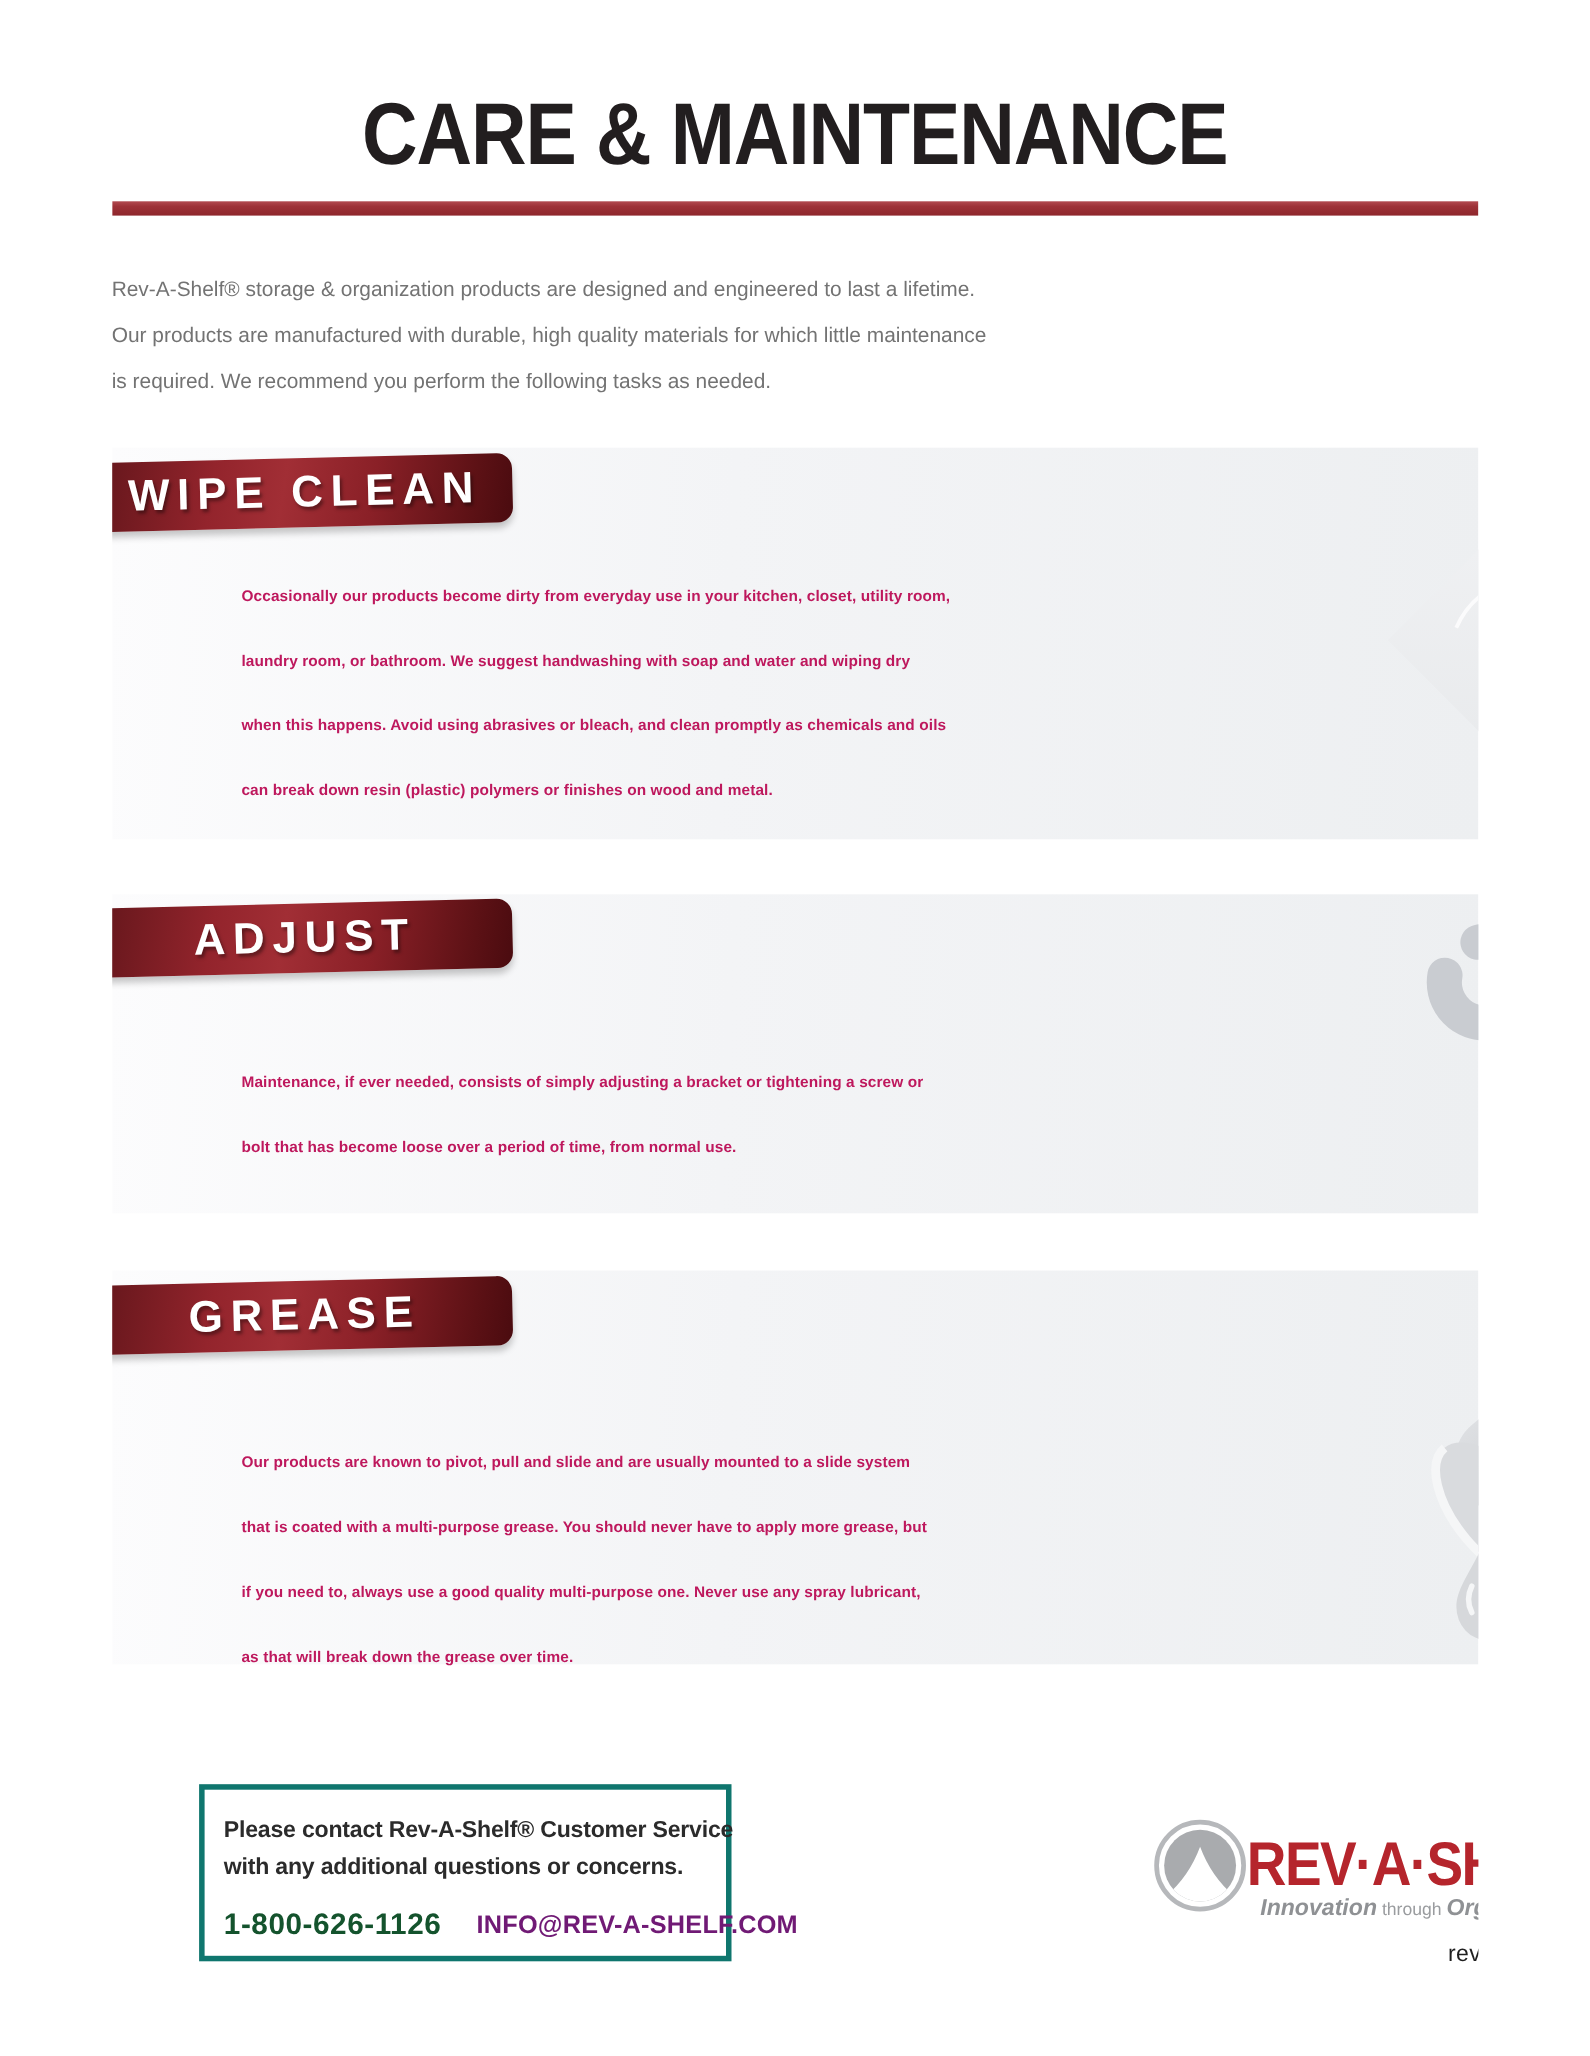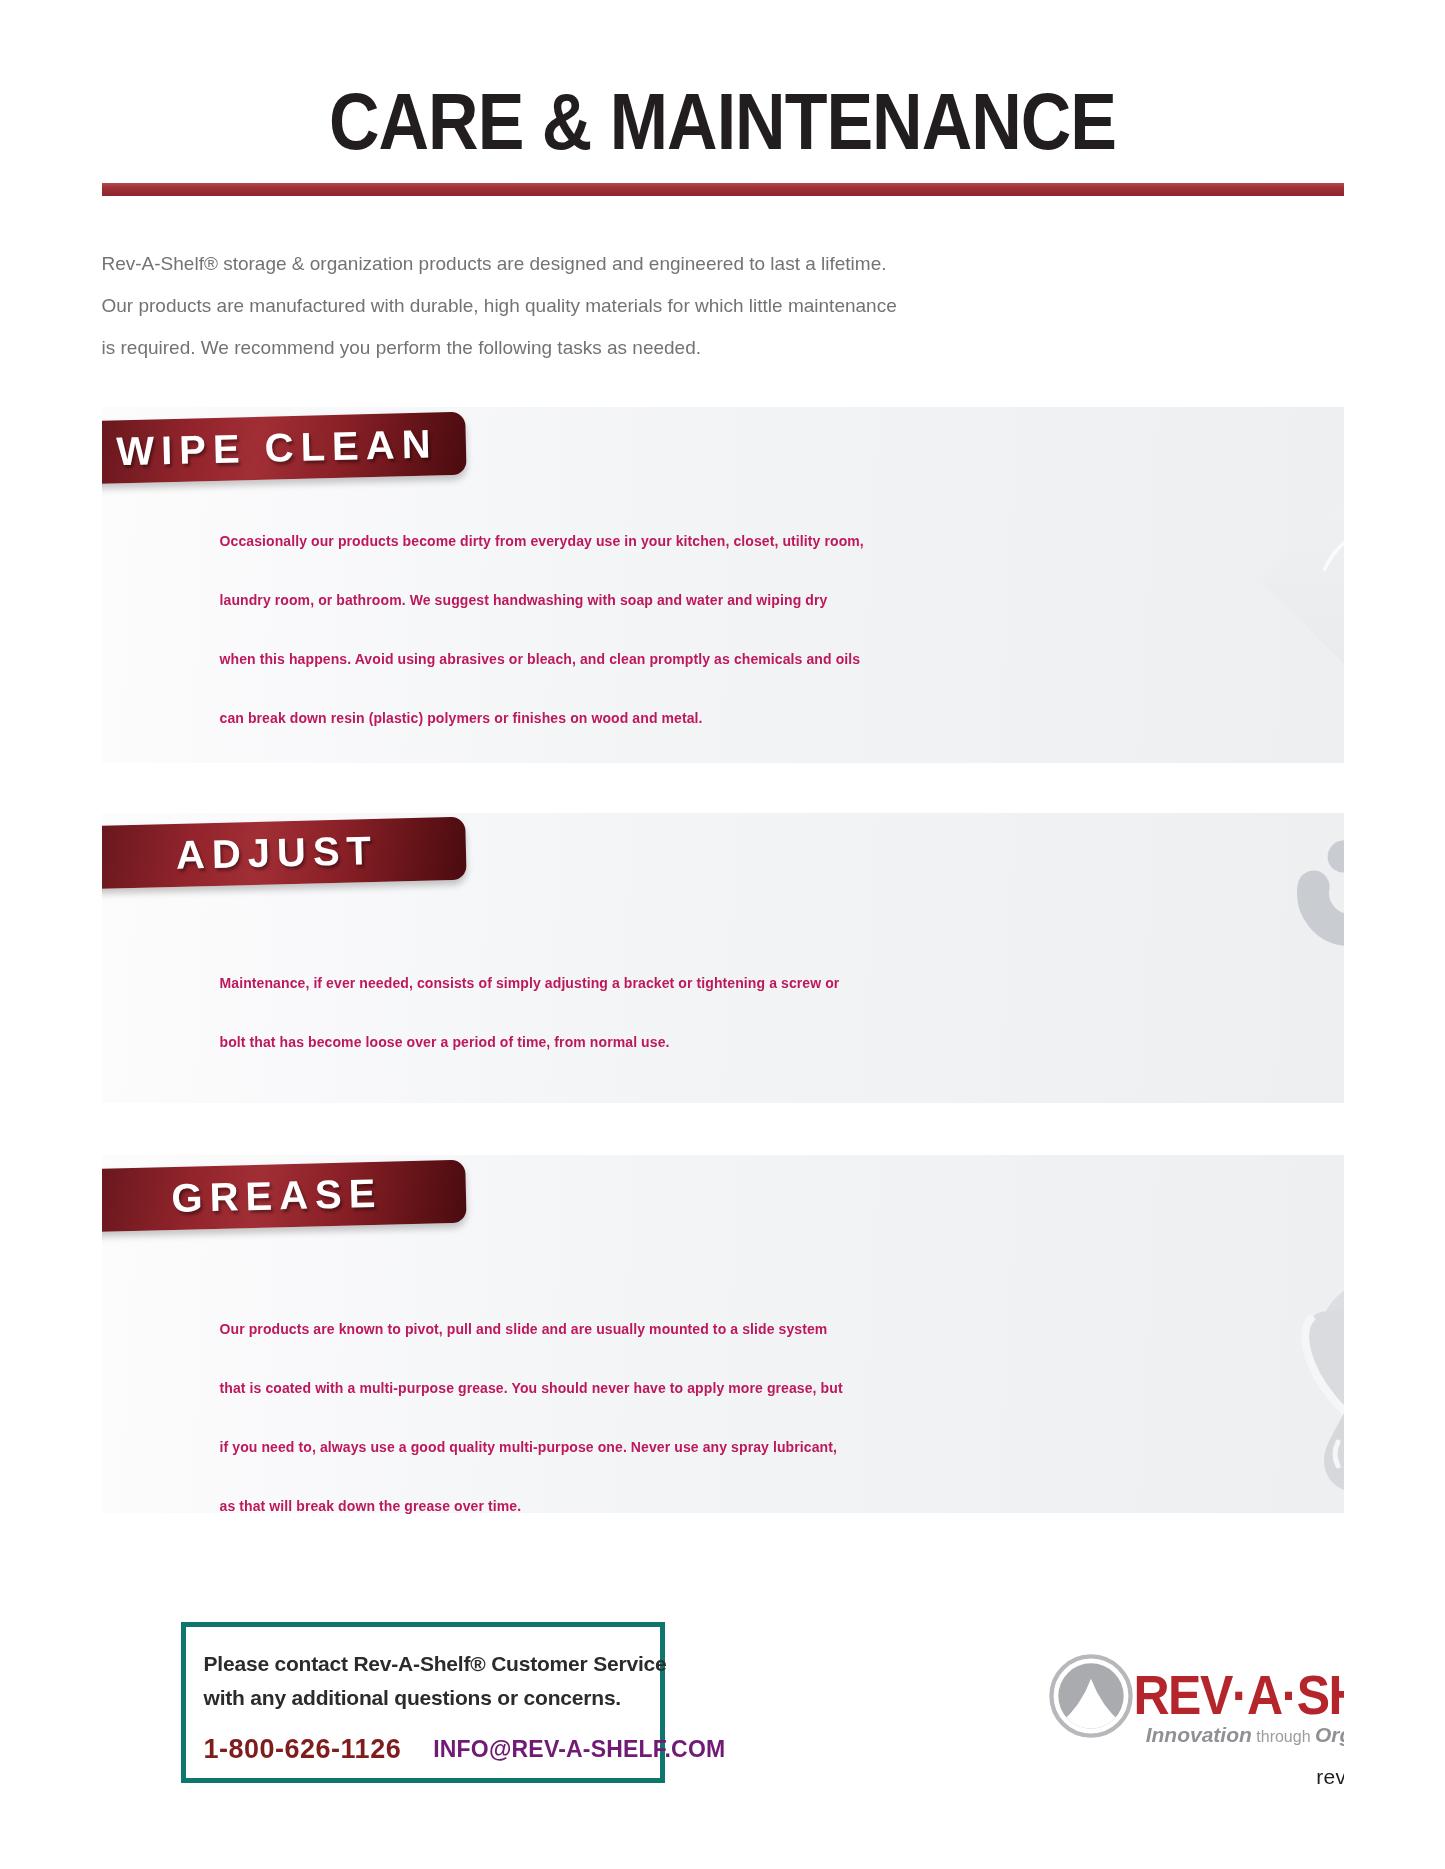--- a/index.html
+++ b/index.html
@@ -68,21 +68,21 @@
   .contact-box {
     position:absolute; left:79px; top:1622px; width:484px; height:161px;
     background:#ffffff; border:5px solid #0f766e; padding:20px 20px 0 18px;
   }
   .contact-text {
     font-size:21px; font-weight:700; color:#2b2b2b; line-height:34px;
     letter-spacing:-0.2px; white-space:nowrap;
   }
   .contact-row { margin-top:12px; display:flex; align-items:center; }
   .phone {
-    font-size:27px; font-weight:700; color:#7f1d1d; letter-spacing:0.5px; white-space:nowrap;
+    font-size:27px; font-weight:700; color:#14532d; letter-spacing:0.5px; white-space:nowrap;
   }
   .v-divider { width:2px; height:44px; background:#a2292f; margin:0 15px 0 17px; }
   .email {
     font-size:23px; font-weight:700; color:#701a75; letter-spacing:0.2px; white-space:nowrap;
   }
 
   
   .logo-emblem { position:absolute; left:946px; top:1653px; width:86px; height:86px; }
   .wordmark {
     position:absolute; left:1032px; top:1662px; width:332px;

